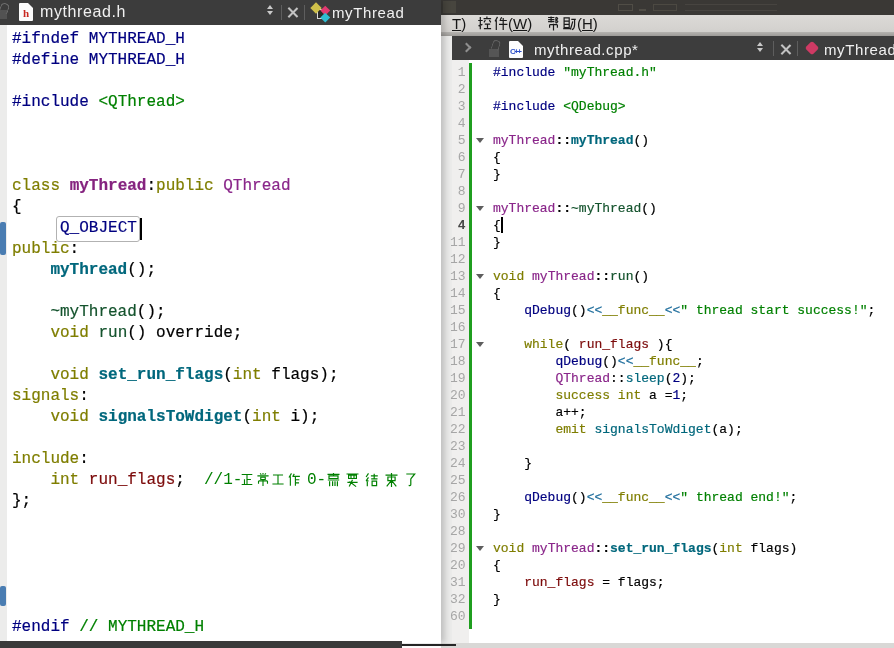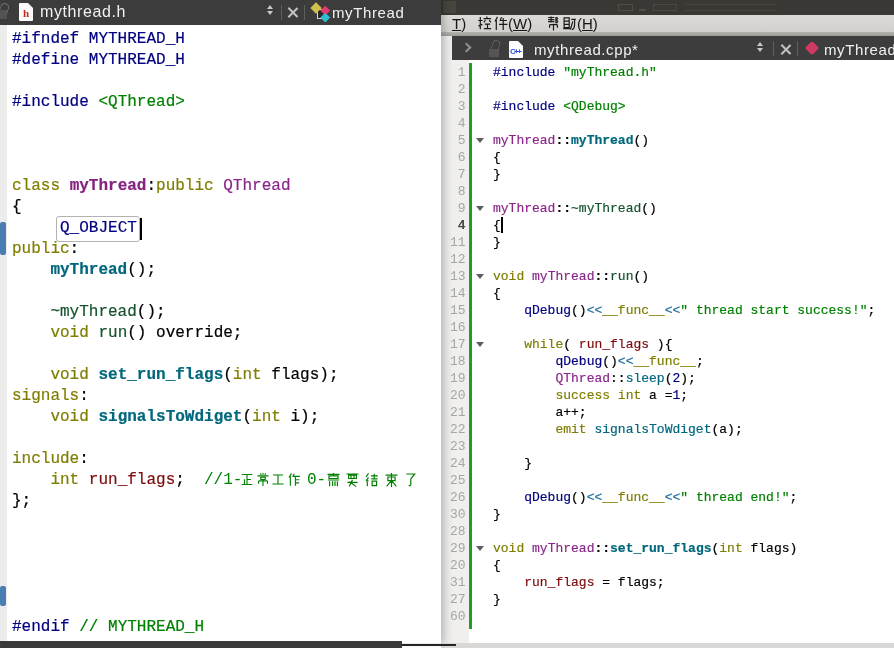--- a/index.html
+++ b/index.html
@@ -100,21 +100,21 @@
 <span style="">22</span>
 <span style="">23</span>
 <span style="">24</span>
 <span style="">25</span>
 <span style="">26</span>
 <span style="">30</span>
 <span style="">28</span>
 <span style="">29</span>
 <span style="">20</span>
 <span style="">31</span>
-<span style="">27</span>
+<span style="">32</span>
 <span style="">60</span></pre>
 <div class="abs" style="left:27.5px;top:63px;width:3px;height:566px;background:#1f9e1f"></div>
 <div class="tri" style="left:35px;top:138px"></div>
 <div class="tri" style="left:35px;top:206px"></div>
 <div class="tri" style="left:35px;top:274px"></div>
 <div class="tri" style="left:35px;top:342px"></div>
 <div class="tri" style="left:35px;top:546px"></div>
 <pre class="rcode" style="left:52px;top:63.5px"><span class="m">#include</span> <span class="s">"myThread.h"</span>
 
 <span class="m">#include</span> <span class="s">&lt;QDebug&gt;</span>

